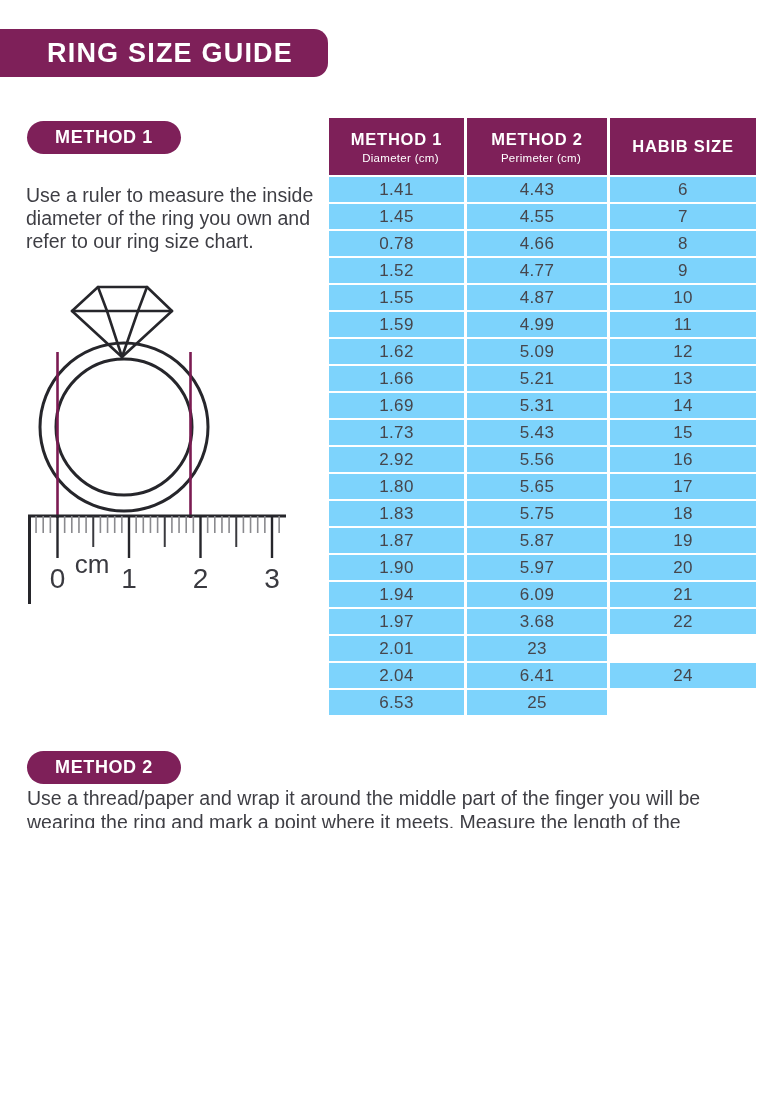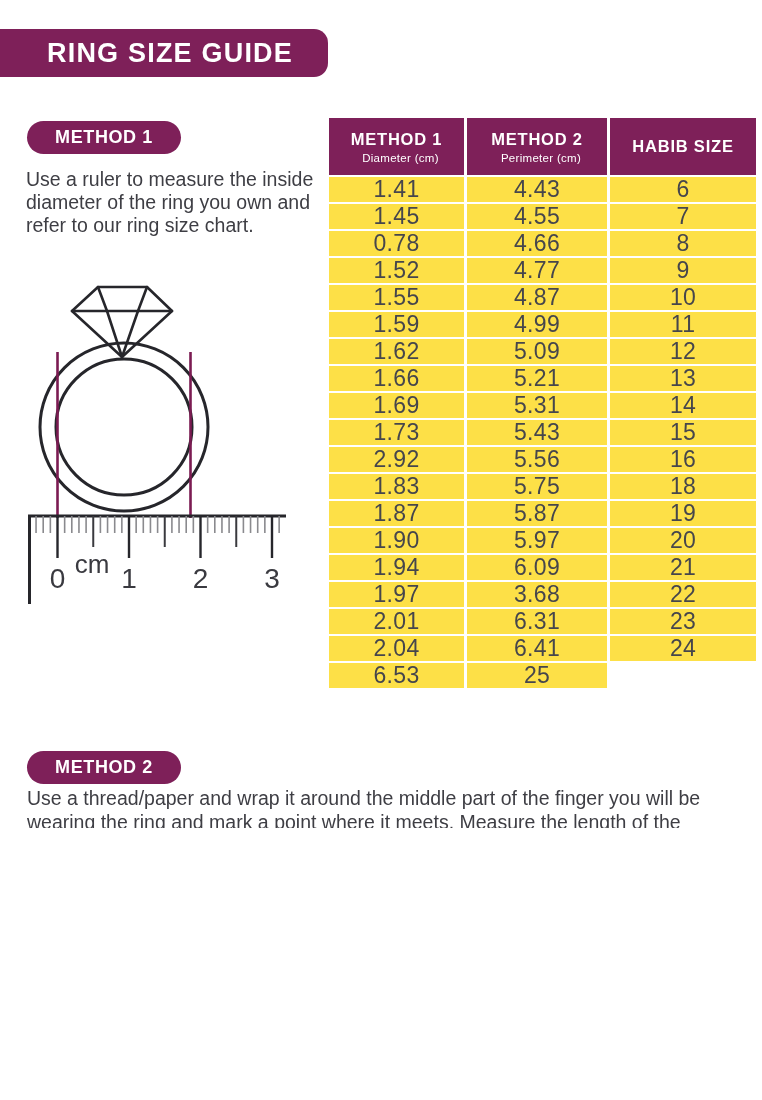--- a/index.html
+++ b/index.html
@@ -21,37 +21,37 @@
   
   .badge{
     position:absolute;width:154px;height:33px;background:#7E2059;
     border-radius:17px;display:flex;align-items:center;justify-content:center;
     color:#ffffff;font-size:18px;font-weight:700;letter-spacing:.6px;
   }
   .badge.m1{left:27px;top:121px;}
   .badge.m2{left:27px;top:751px;}
   
   .desc{position:absolute;color:#3E3E44;font-size:19.5px;margin:0;}
-  .desc.d1{left:26px;top:168px;width:292px;line-height:23px;}
+  .desc.d1{left:26px;top:184px;width:292px;line-height:23px;}
   .desc.d2{left:27px;top:786px;width:714px;line-height:24px;}
   
   .size-table{position:absolute;left:329px;top:118px;width:427px;}
   .thead,.trow{display:grid;grid-template-columns:135px 140px 146px;column-gap:3px;}
   .thead{margin-bottom:2px;}
   .th{
     background:#7E2059;color:#ffffff;height:57px;
     display:flex;flex-direction:column;align-items:center;justify-content:center;
   }
   .th .t1{font-size:16.5px;font-weight:700;letter-spacing:.8px;}
   .th .t2{font-size:11.5px;margin-top:3px;letter-spacing:.3px;margin-left:8px;}
   .th .t2:empty{display:none;}
   .trow{margin-bottom:2px;}
   .tcell{
-    background:#fde047;height:25px;line-height:25px;text-align:center;
-    font-size:23px;color:#46464C;letter-spacing:.3px;
+    background:#7dd3fc;height:25px;line-height:25px;text-align:center;
+    font-size:17px;color:#46464C;letter-spacing:.3px;
   }
   
   .illu{position:absolute;}
   .illu.ring{left:18px;top:272px;}
   .illu.hand{left:35px;top:875px;}
   .illu.thread{left:355px;top:885px;}
   svg text{font-family:"Liberation Sans",sans-serif;fill:#3A3A40;}
   .ink{stroke:#26262B;fill:none;stroke-linejoin:round;stroke-linecap:round;}
   .measure{stroke:#7B1B52;stroke-width:2.6;}
   .thread-line{stroke:#D3275F;fill:none;stroke-linecap:round;stroke-linejoin:round;}
@@ -204,20 +204,25 @@
           <div class="tcell">1.73</div>
           <div class="tcell">5.43</div>
           <div class="tcell">15</div>
         </div>
         <div class="trow">
           <div class="tcell">2.92</div>
           <div class="tcell">5.56</div>
           <div class="tcell">16</div>
         </div>
         <div class="trow">
+          <div class="tcell">1.80</div>
+          <div class="tcell">5.65</div>
+          <div class="tcell">17</div>
+        </div>
+        <div class="trow">
           <div class="tcell">1.83</div>
           <div class="tcell">5.75</div>
           <div class="tcell">18</div>
         </div>
         <div class="trow">
           <div class="tcell">1.87</div>
           <div class="tcell">5.87</div>
           <div class="tcell">19</div>
         </div>
         <div class="trow">
@@ -230,21 +235,20 @@
           <div class="tcell">6.09</div>
           <div class="tcell">21</div>
         </div>
         <div class="trow">
           <div class="tcell">1.97</div>
           <div class="tcell">3.68</div>
           <div class="tcell">22</div>
         </div>
         <div class="trow">
           <div class="tcell">2.01</div>
-          <div class="tcell">6.31</div>
           <div class="tcell">23</div>
         </div>
         <div class="trow">
           <div class="tcell">2.04</div>
           <div class="tcell">6.41</div>
           <div class="tcell">24</div>
         </div>
         <div class="trow">
           <div class="tcell">6.53</div>
           <div class="tcell">25</div>

